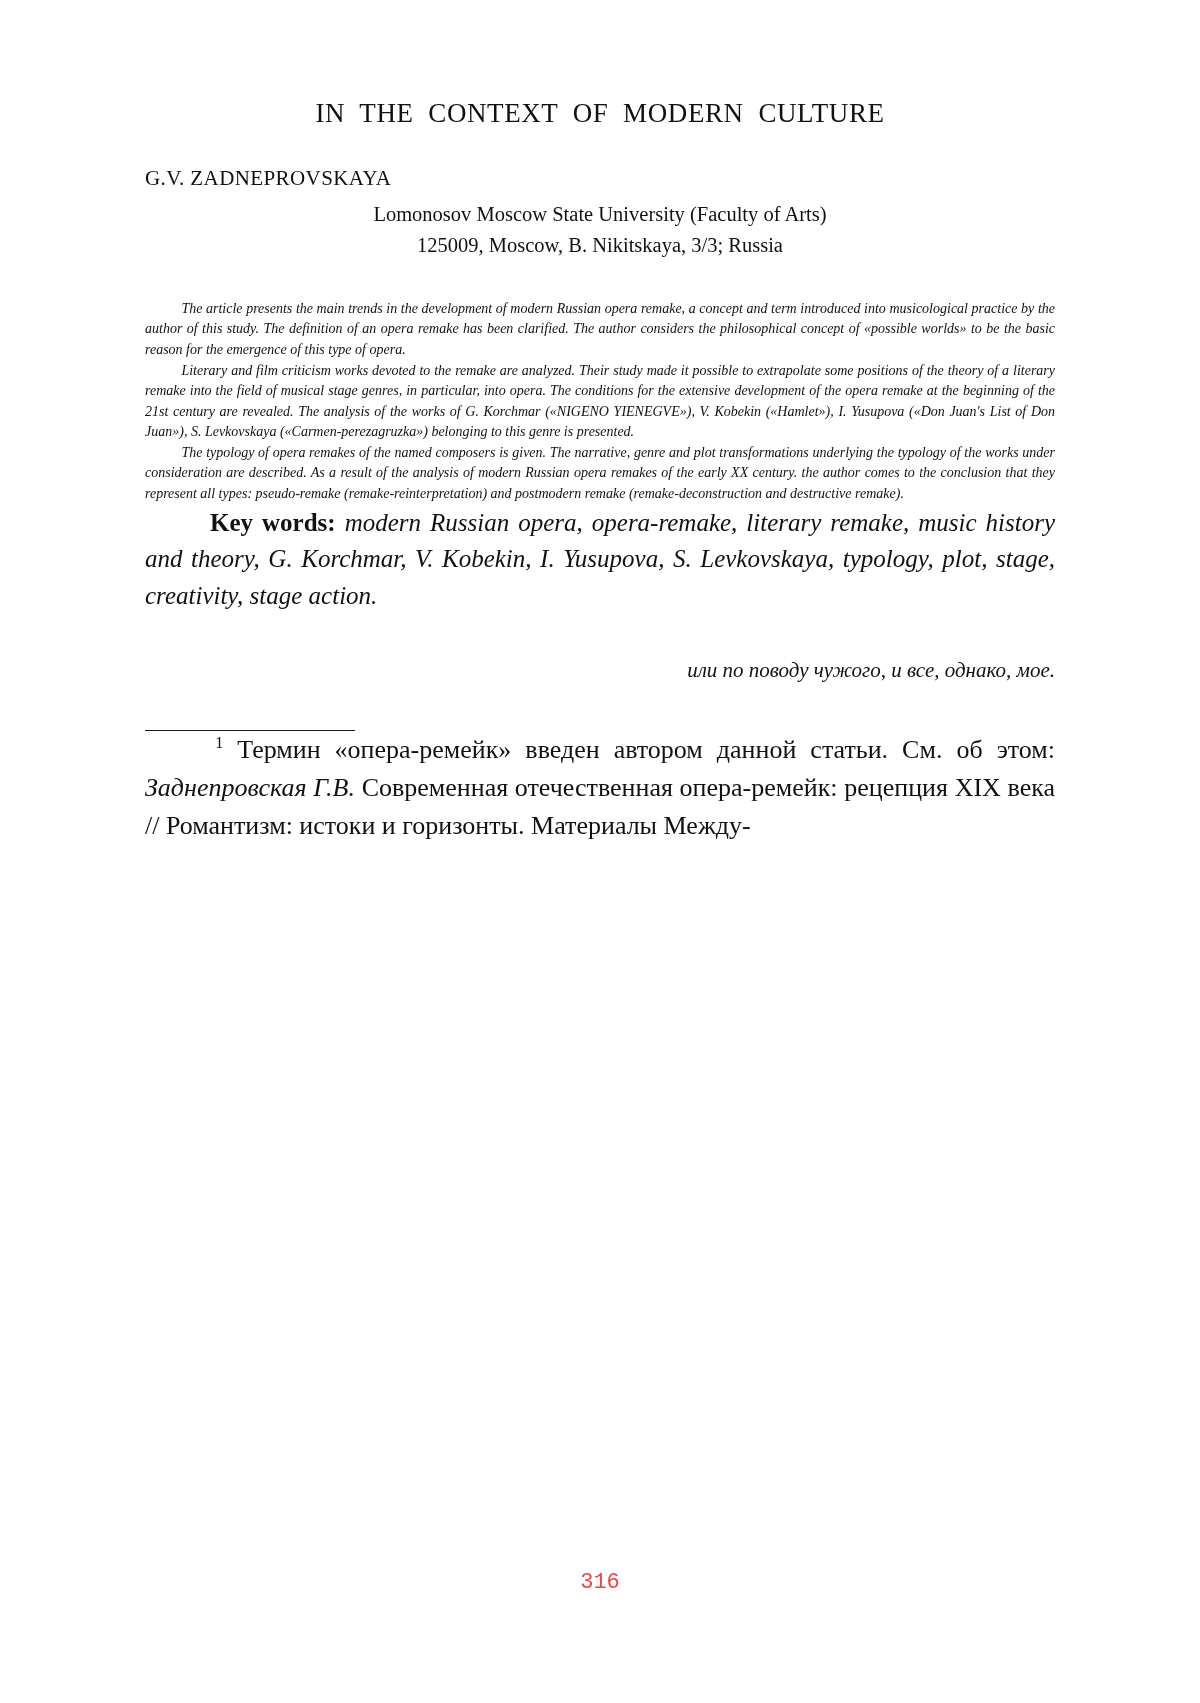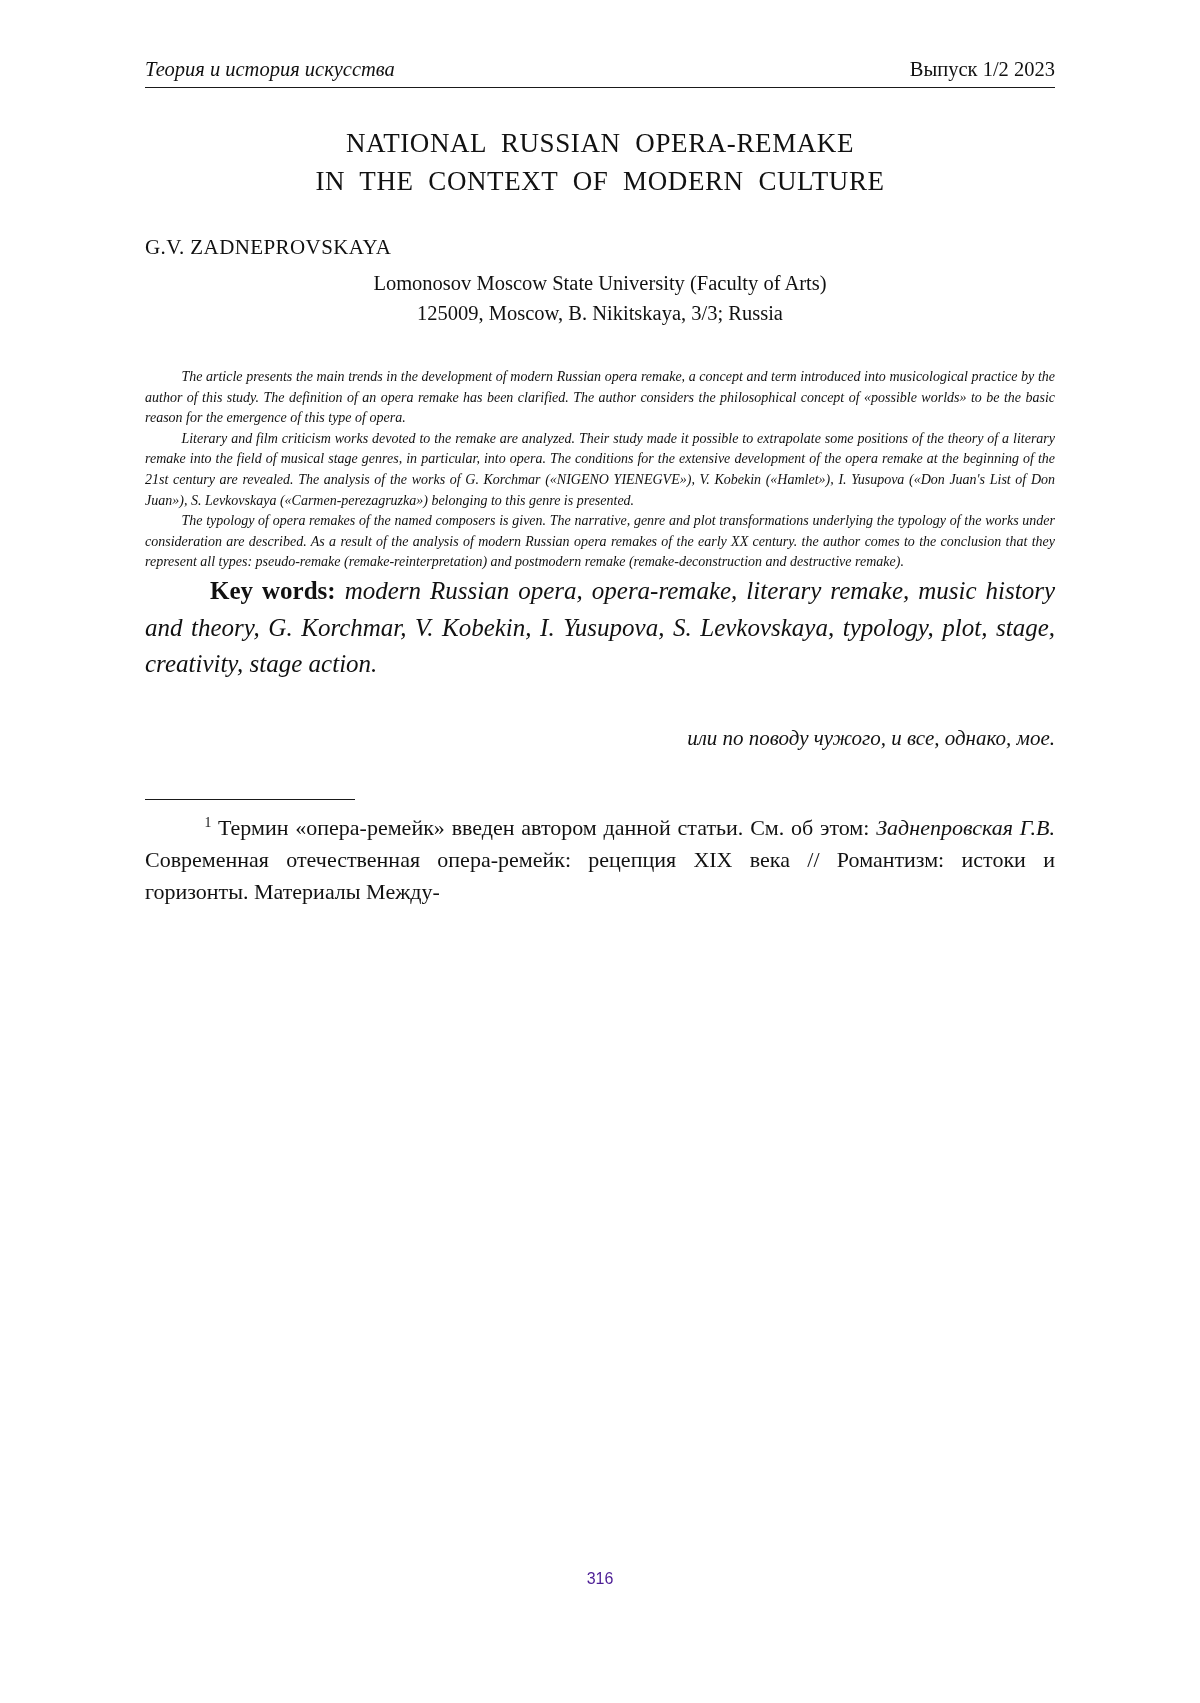--- a/index.html
+++ b/index.html
@@ -130,55 +130,49 @@
 
   
   .footnote-rule {
     margin-top: 44px;
     margin-left: 0;
     width: 210px;
     height: 0;
     border-top: 1.3px solid #1a1a1a;
   }
   .footnote {
-    margin-top: 12px;
-    font-size: 22px;
+    font-size: 26px;
     line-height: 1.46;
     text-align: justify;
     text-indent: 2.7em;
   }
   .footnote i {
     font-style: italic;
   }
 
   
   .page-number {
     position: absolute;
     left: 0;
     right: 0;
     top: 1570px;
     text-align: center;
-    font-size: 16px;
-    font-family: Liberation Sans, sans-serif;
-    color: #4c1d95;
+    font-size: 22px;
+    font-family: Liberation Mono, monospace;
+    color: #ef4444;
   }
 </style>
 </head>
 <body>
 
 <div class="page">
   <div class="content">
 
-    <div class="running-head">
-      <div class="left">Теория и история искусства</div>
-      <div class="right">Выпуск 1/2 2023</div>
-    </div>
 
     <h1 class="title">
-      <span class="line">NATIONAL  RUSSIAN  OPERA-REMAKE</span>
       <span class="line">IN  THE  CONTEXT  OF  MODERN  CULTURE</span>
     </h1>
 
     <div class="author">G.V. ZADNEPROVSKAYA</div>
     <div class="affil">
       <div>Lomonosov Moscow State University (Faculty of Arts)</div>
       <div>125009, Moscow, B. Nikitskaya, 3/3; Russia</div>
     </div>
 
     <div class="abstract">

